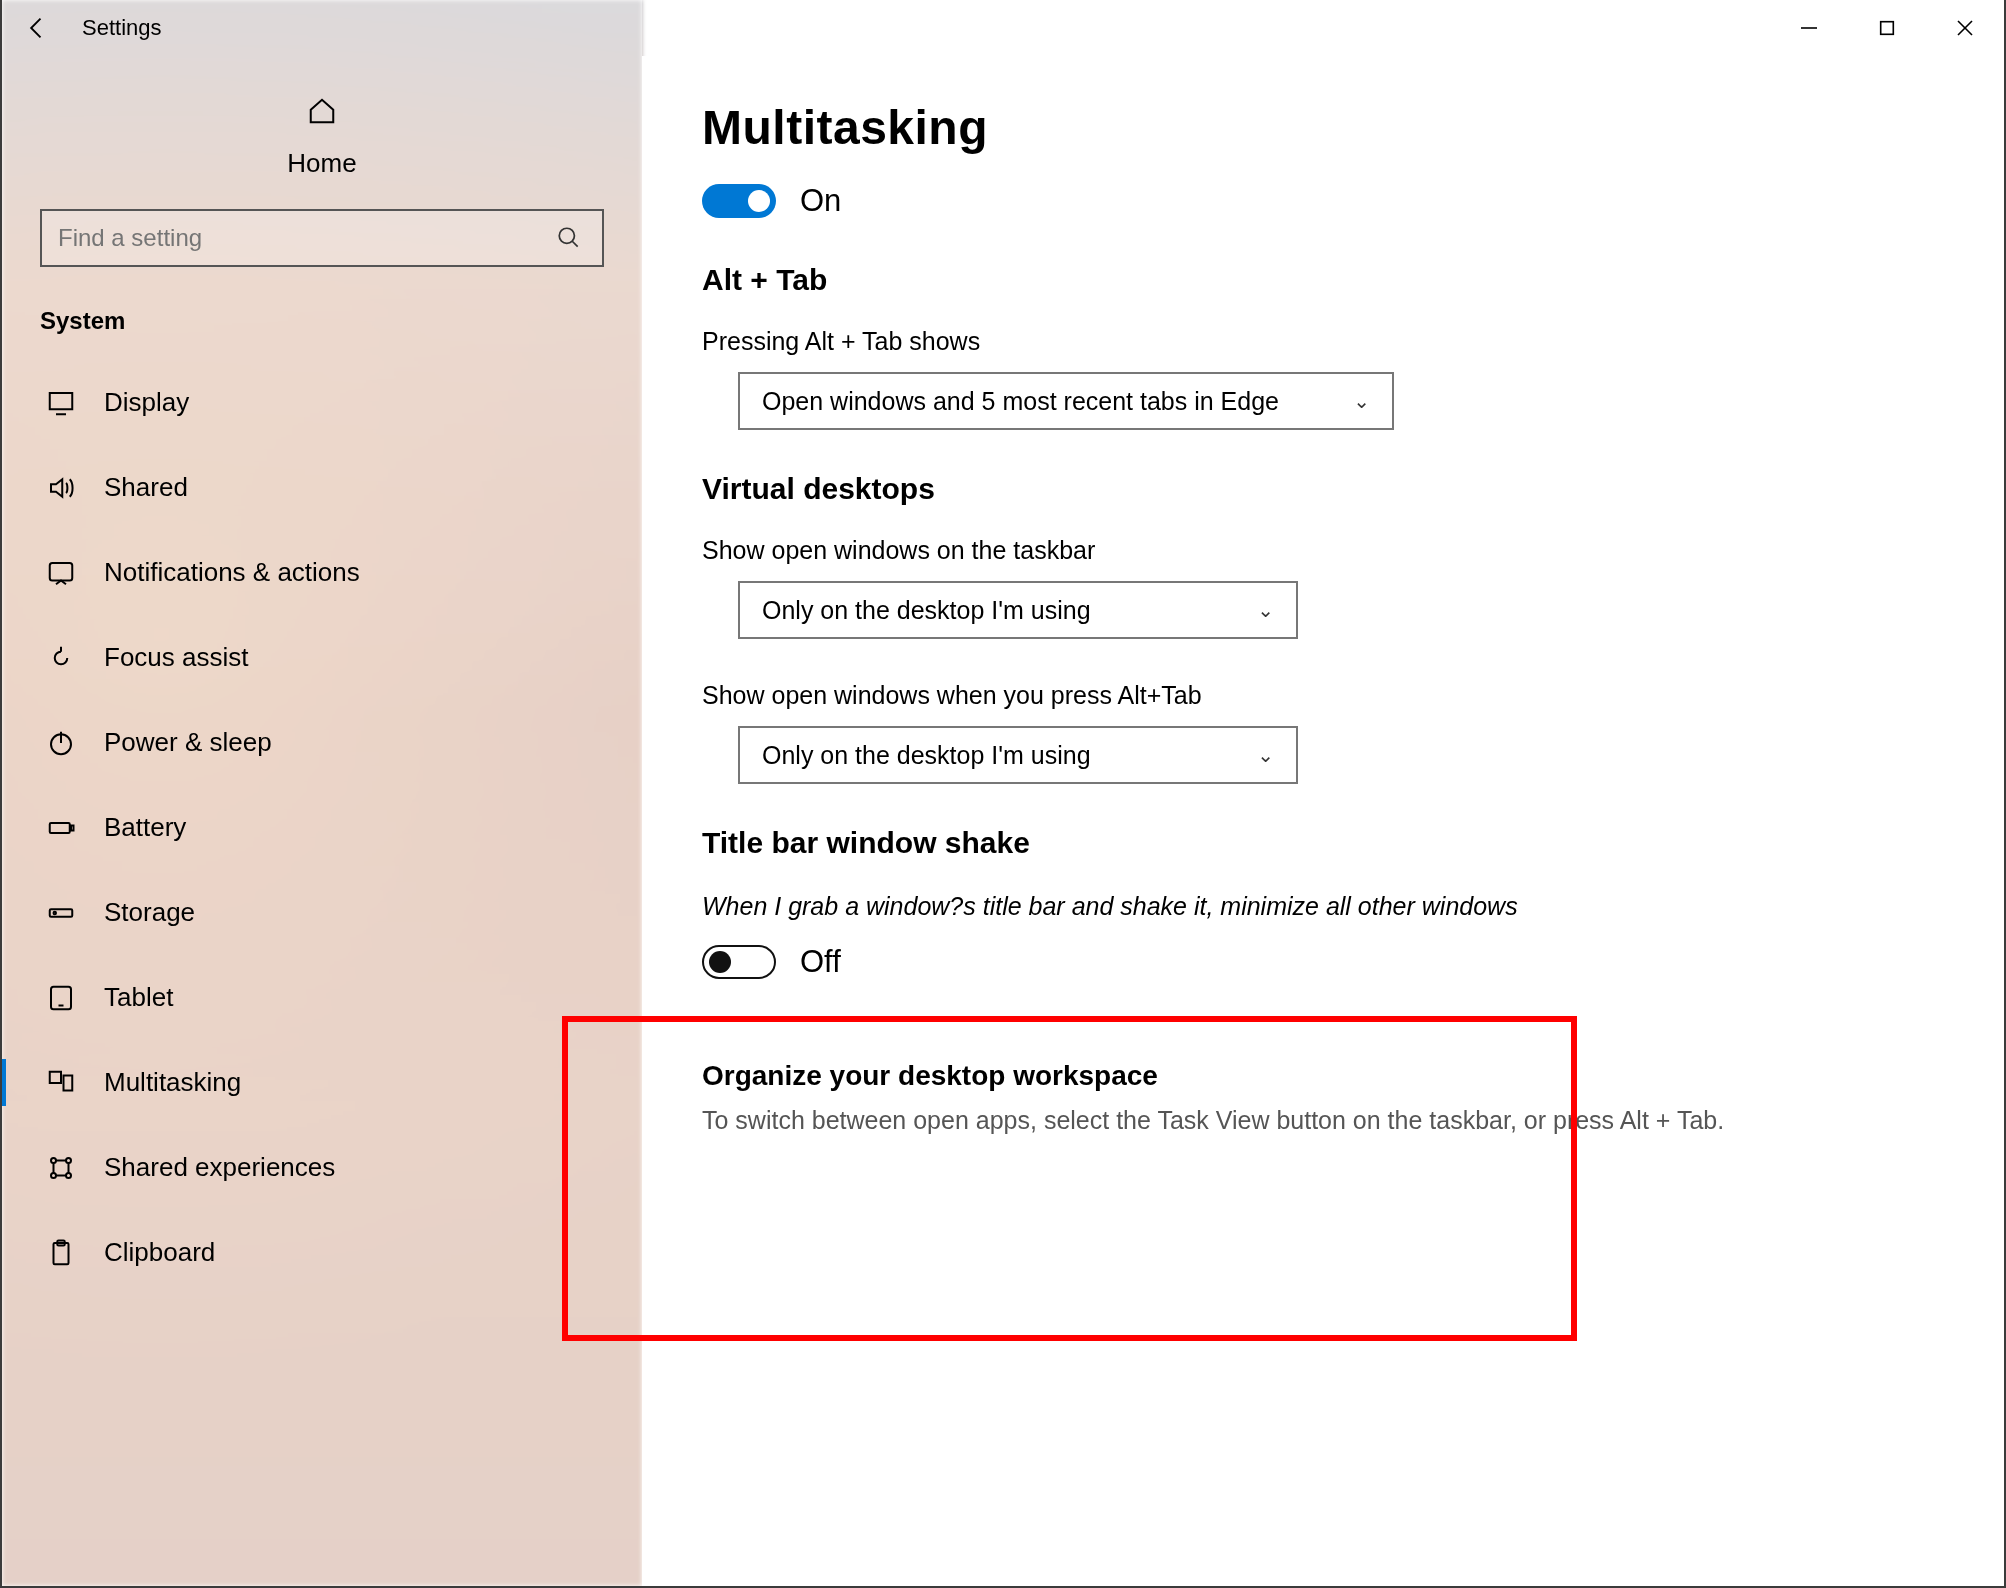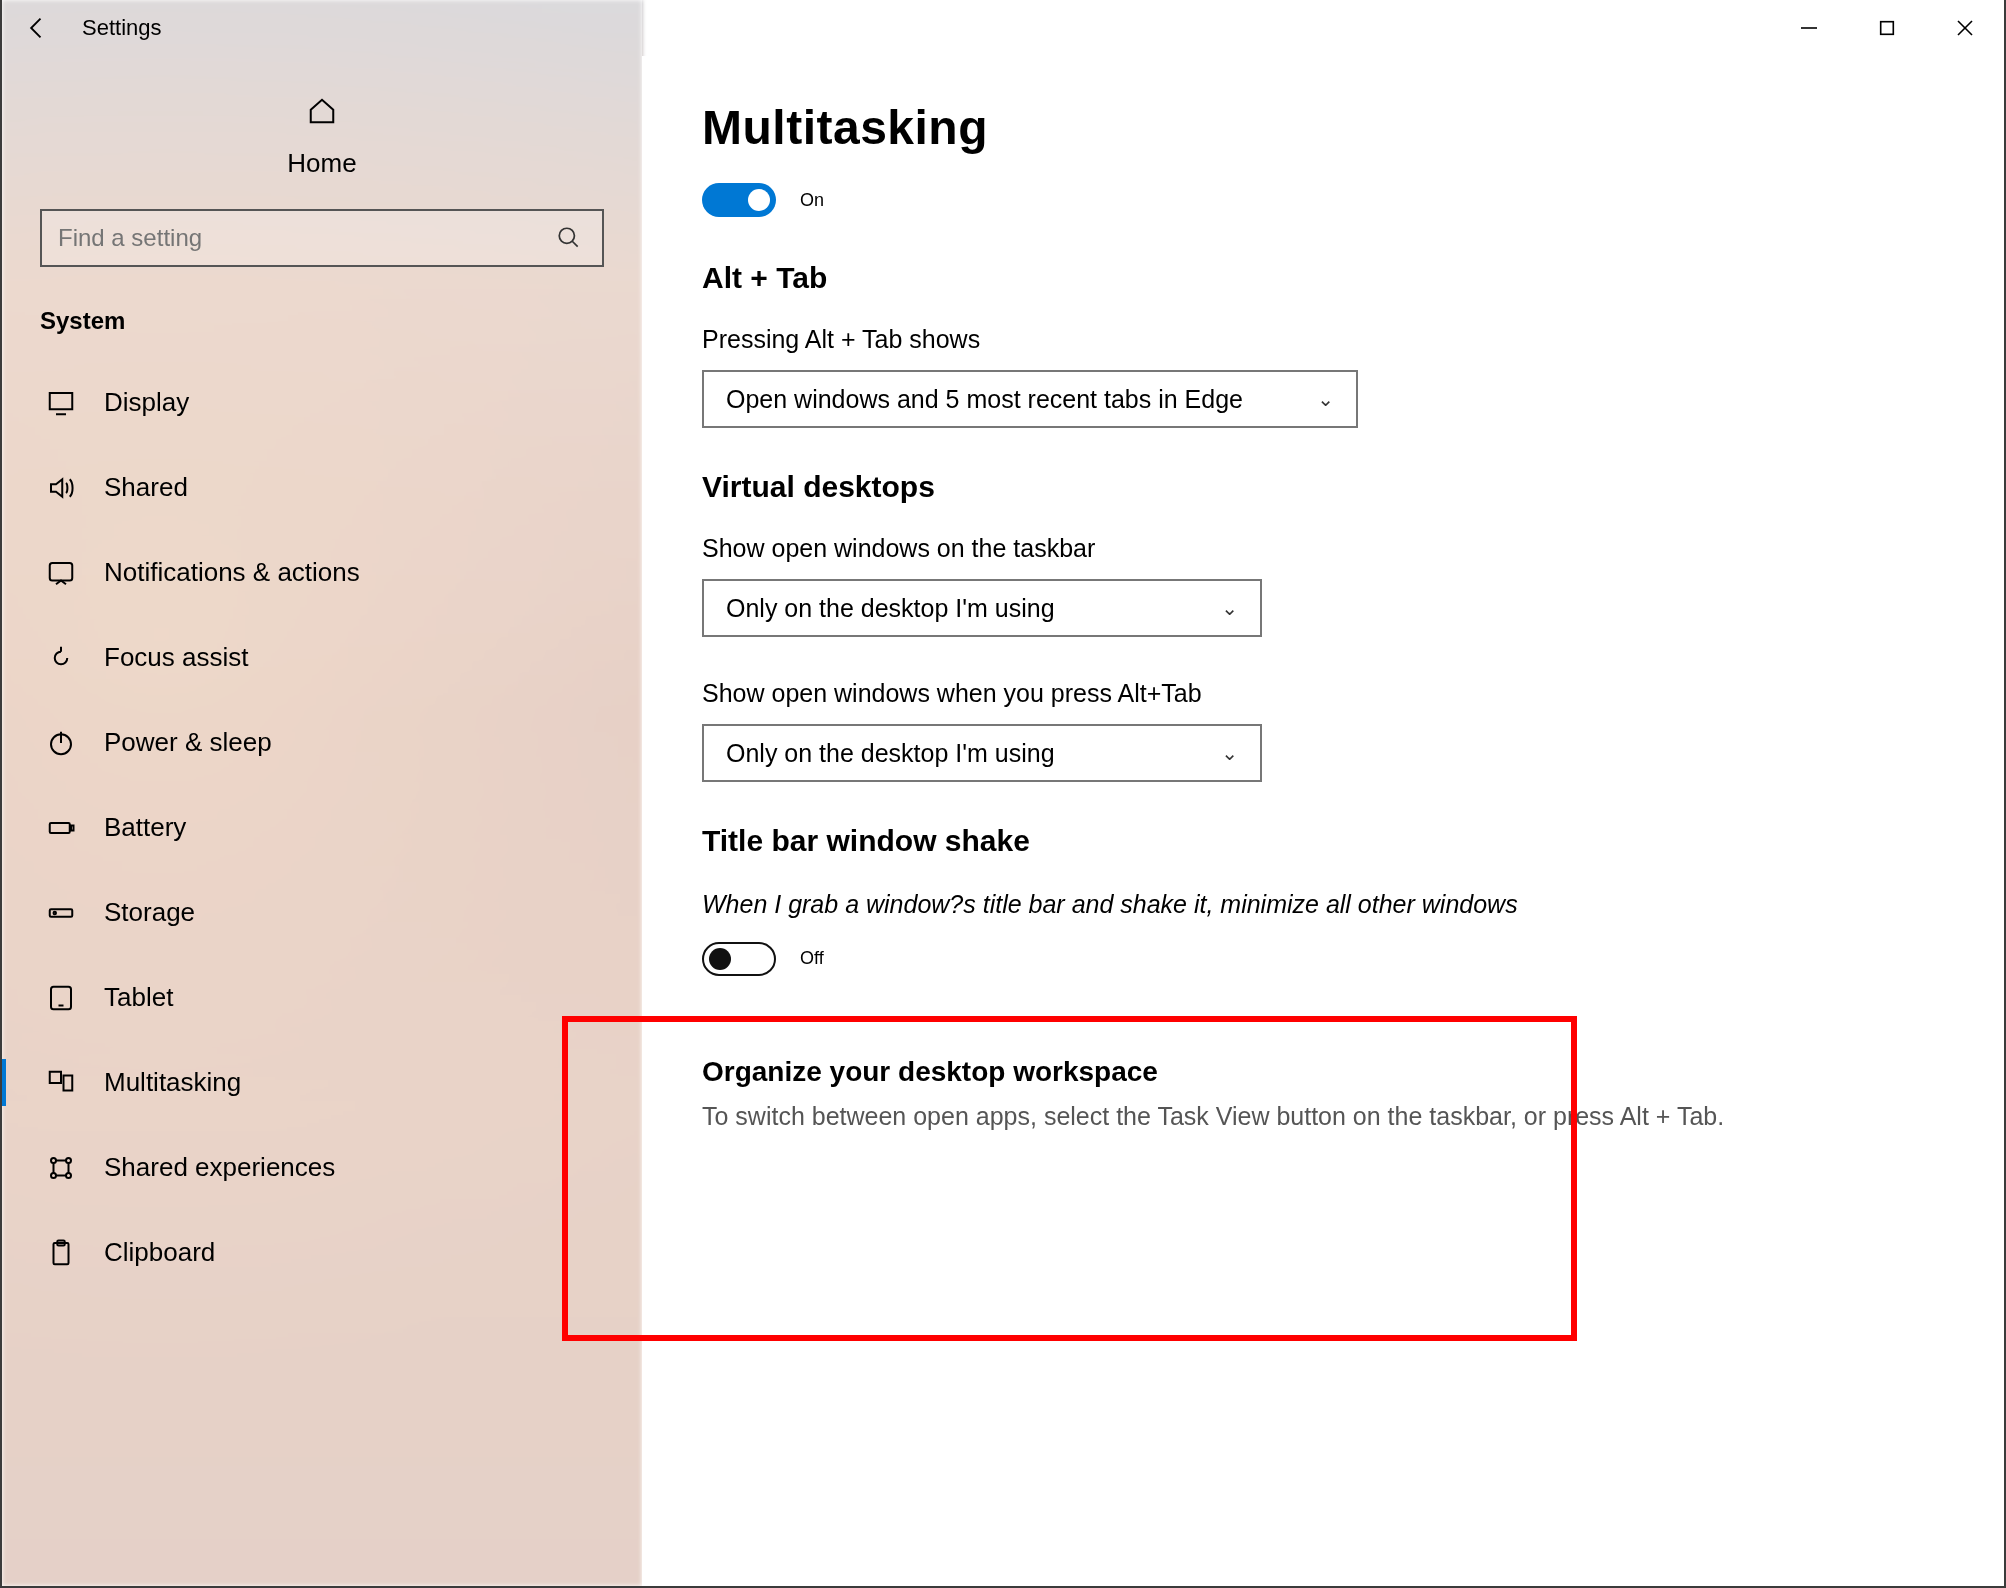--- a/index.html
+++ b/index.html
@@ -126,31 +126,32 @@
     position: relative;
   }
   .toggle.on  { background:#0078d4; }
   .toggle.off { background:#fff; border:2.5px solid #111; }
   .toggle .knob {
     position:absolute; top:50%; transform:translateY(-50%);
     width:22px; height:22px; border-radius:50%;
   }
   .toggle.on .knob  { right:6px; background:#fff; }
   .toggle.off .knob { left:5px;  background:#111; }
-  .toggle-label { font-size: 18px; }
+  .toggle-label { font-size: 31px; }
 
   h2.section { font-size: 30px; font-weight: 600; margin: 16px 0 30px 0;}
   .field-label { font-size: 25px; margin-bottom: 16px; }
   .dropdown {
     border: 2px solid #777;
     height: 58px;
     display:flex; align-items:center; justify-content:space-between;
     padding: 0 22px;
     font-size: 25px;
     margin-bottom: 42px;
+    margin-left: 36px;
   }
   .dropdown.wide  { width: 656px; }
   .dropdown.med   { width: 560px; }
 
   .highlight-box {
     position:absolute;
     border: 6px solid #f00;
     pointer-events:none;
   }
 

